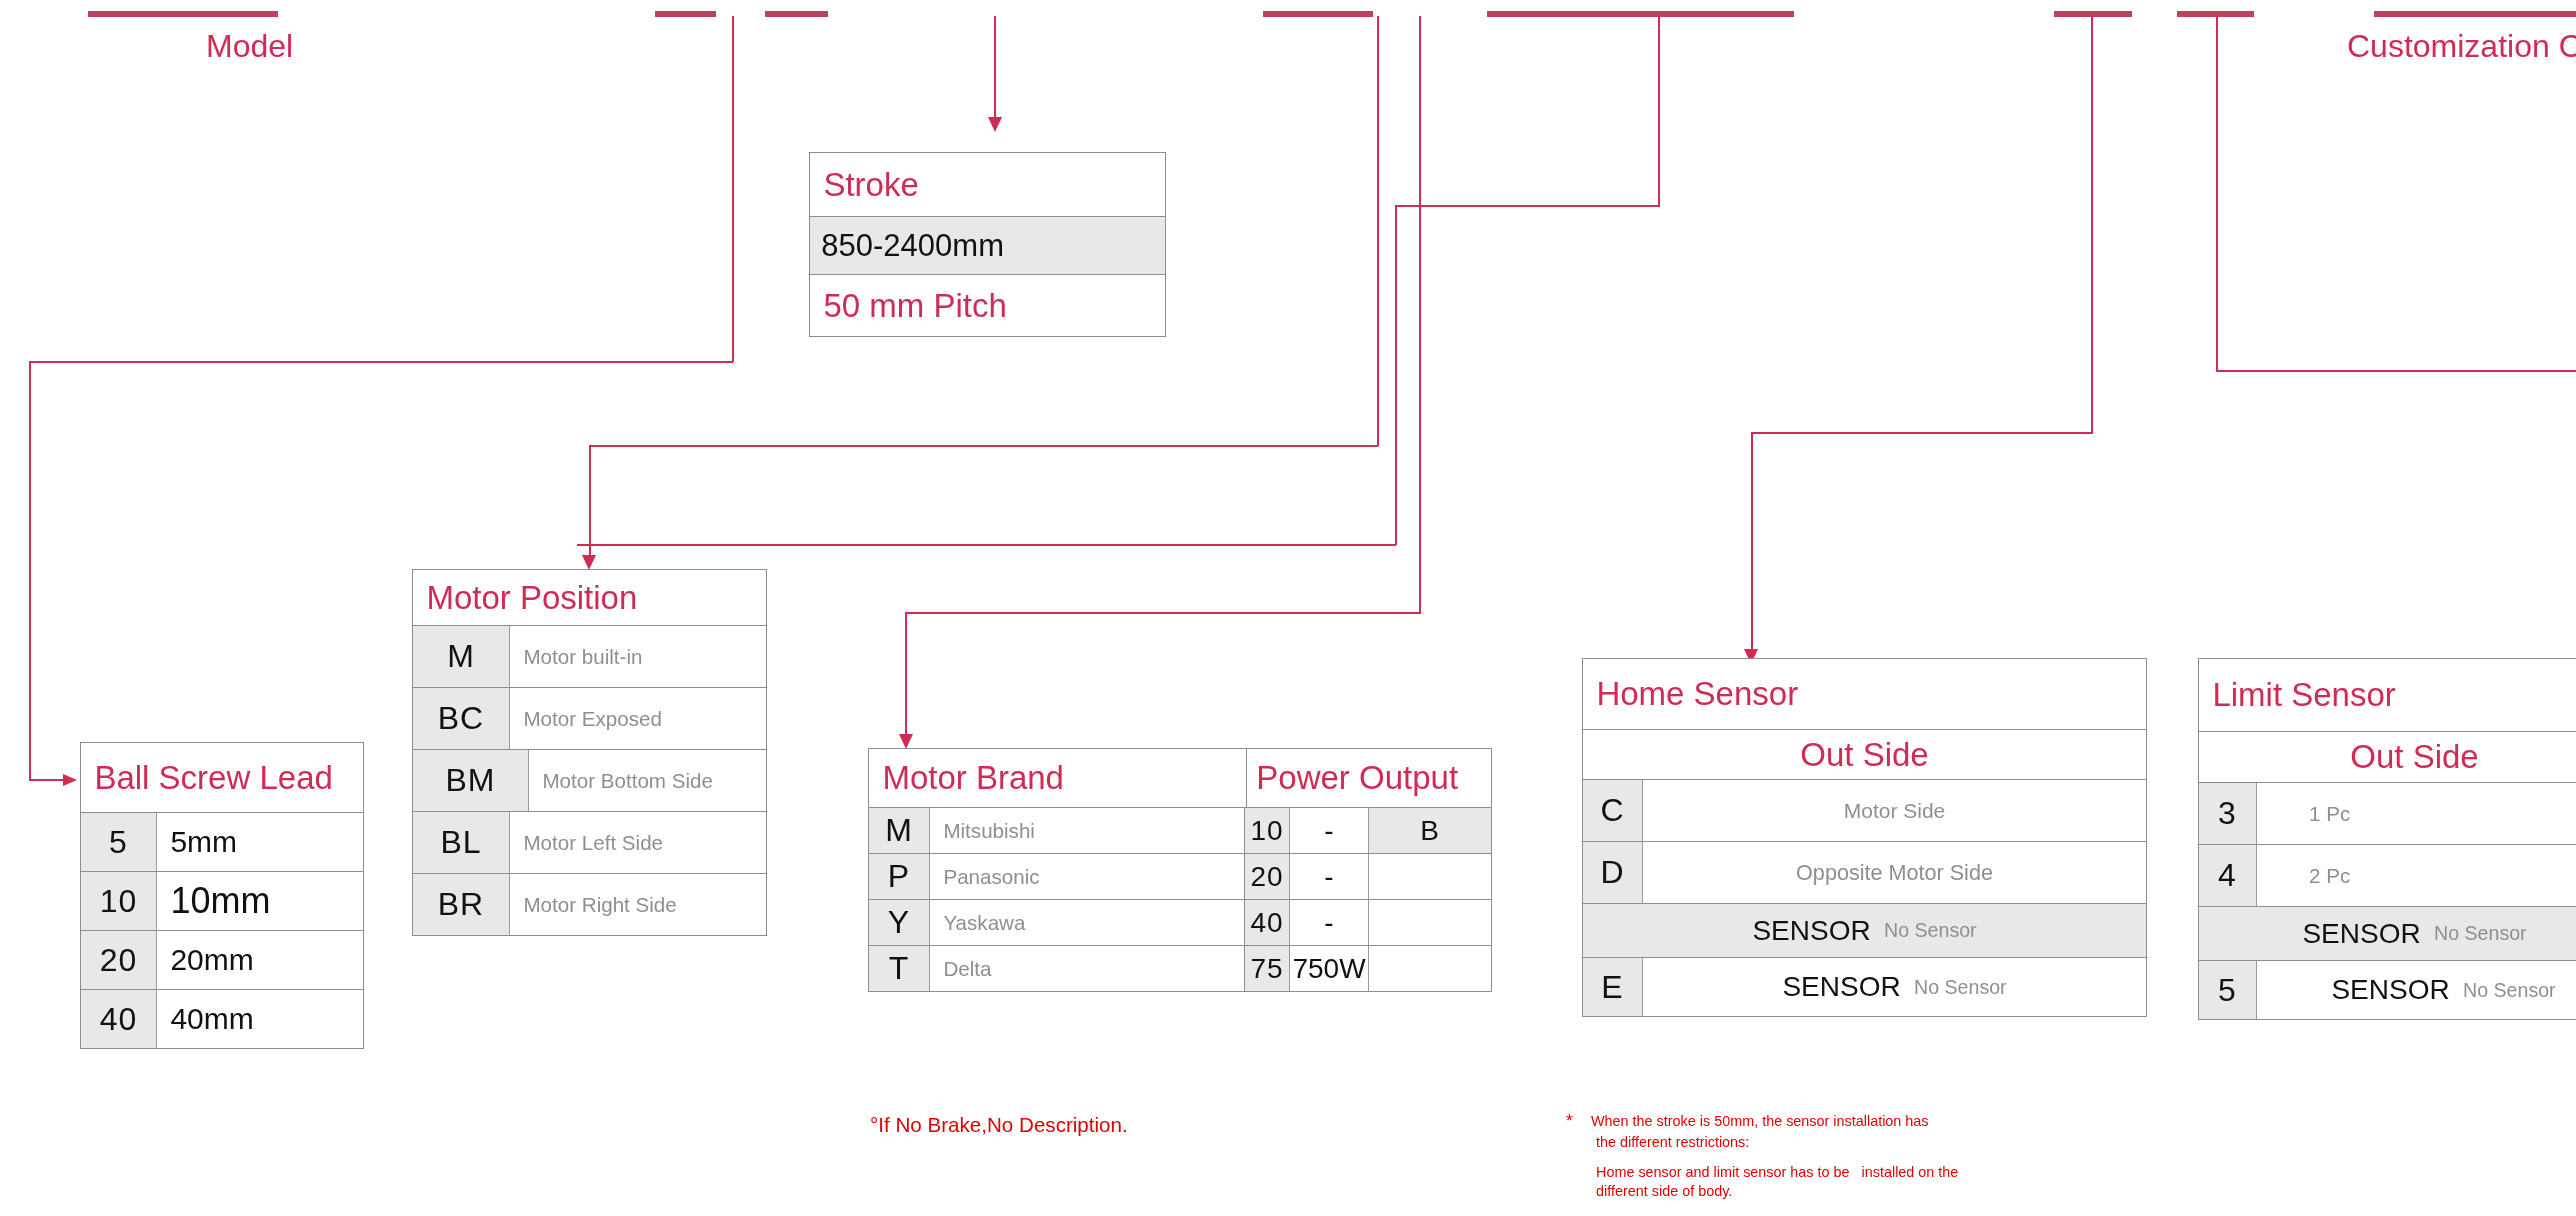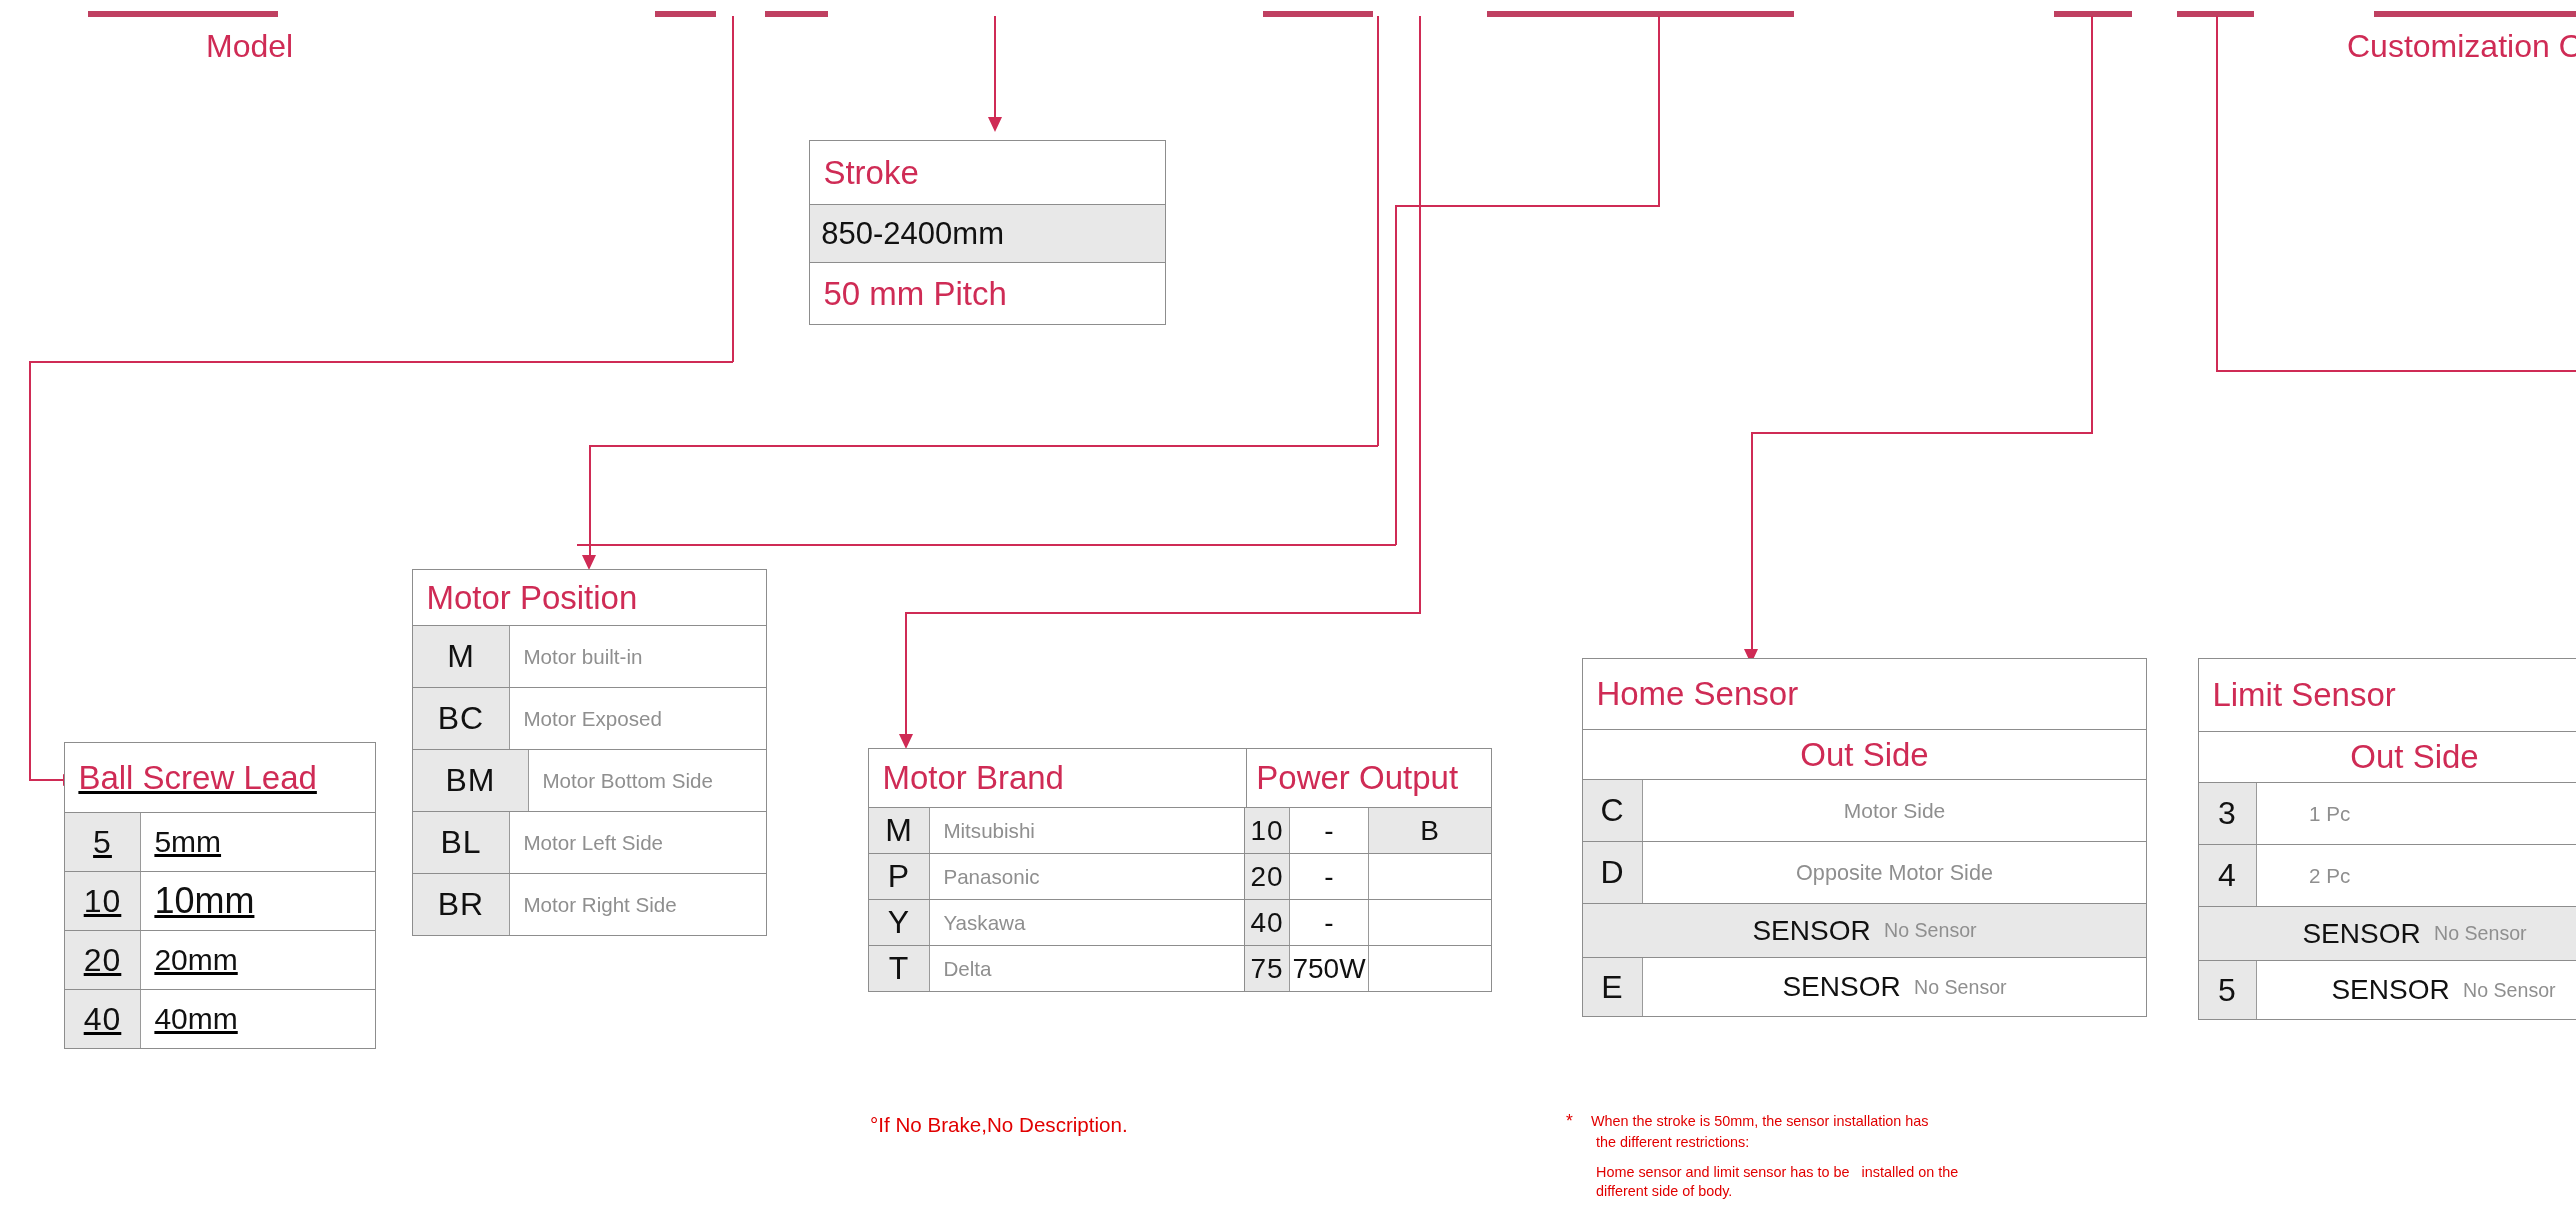--- a/index.html
+++ b/index.html
@@ -176,33 +176,33 @@
   <div class="ln h" style="left:577px; top:544px; width:819px;"></div>
 
   <div class="ln v" style="left:2091px; top:15.5px; height:417px;"></div>
   <div class="ln h" style="left:1751px; top:432px; width:342px;"></div>
   <div class="ln v" style="left:1751px; top:432px; height:222px;"></div>
   <div class="arrow-down" style="left:1744px; top:649px;"></div>
 
   <div class="ln v" style="left:2216px; top:15.5px; height:355px;"></div>
   <div class="ln h" style="left:2216px; top:370px; width:417px;"></div>
 
-  <div class="tbl" style="left:809px; top:140px; width:357px;">
+  <div class="tbl" style="left:809px; top:152px; width:357px;">
     <div class="trow">
       <div class="cell title" style="width:100%; height:63px;">Stroke</div>
     </div>
     <div class="trow">
       <div class="cell valbig shade" style="width:100%; height:57px;">850-2400mm</div>
     </div>
     <div class="trow">
       <div class="cell title" style="width:100%; height:61px;">50 mm Pitch</div>
     </div>
   </div>
 
-  <div class="tbl" style="left:64px; top:742px; width:312px;text-decoration:underline;">
+  <div class="tbl" style="left:80px; top:742px; width:284px;">
     <div class="trow">
       <div class="cell title" style="width:100%; height:69px;">Ball Screw Lead</div>
     </div>
     <div class="trow thin">
       <div class="cell code" style="width:76px; height:58px;">5</div>
       <div class="cell desc" style="flex:1; height:58px; font-size:30px; color:#111;">5mm</div>
     </div>
     <div class="trow thin">
       <div class="cell code" style="width:76px; height:58px;">10</div>
       <div class="cell desc" style="flex:1; height:58px; font-size:36px; color:#111;">10mm</div>

